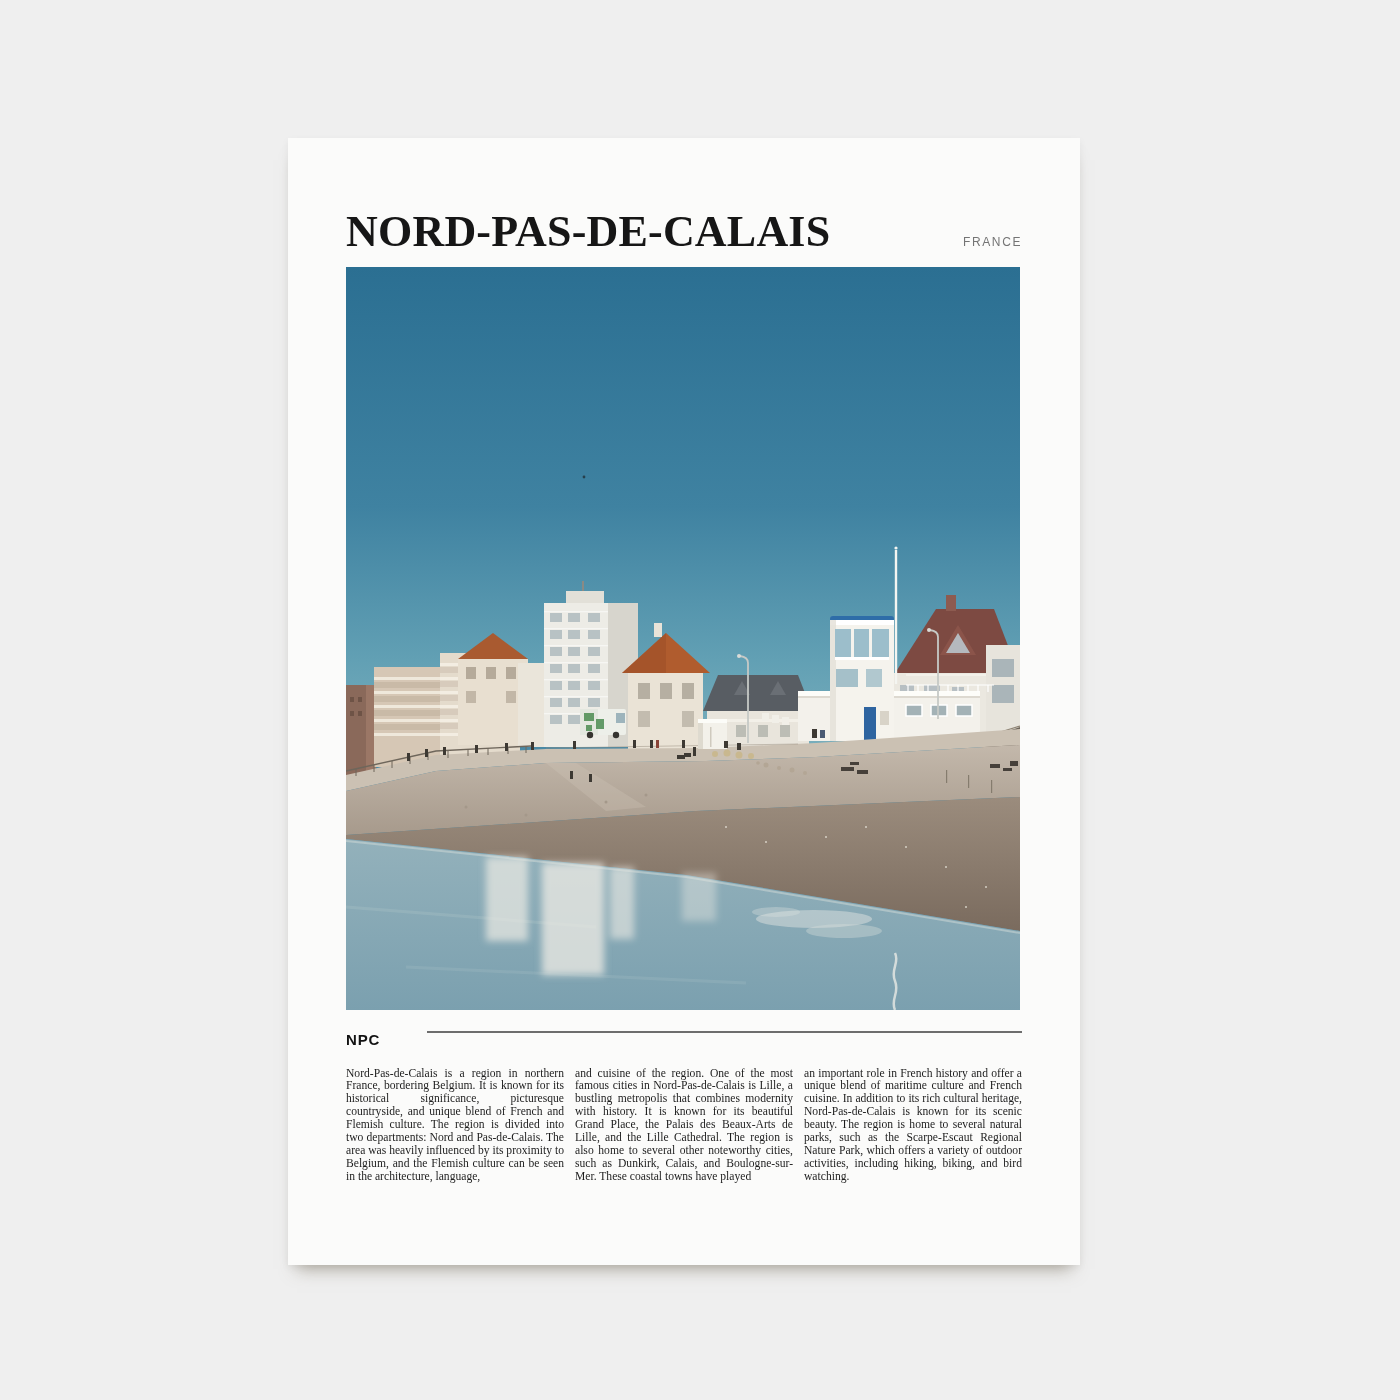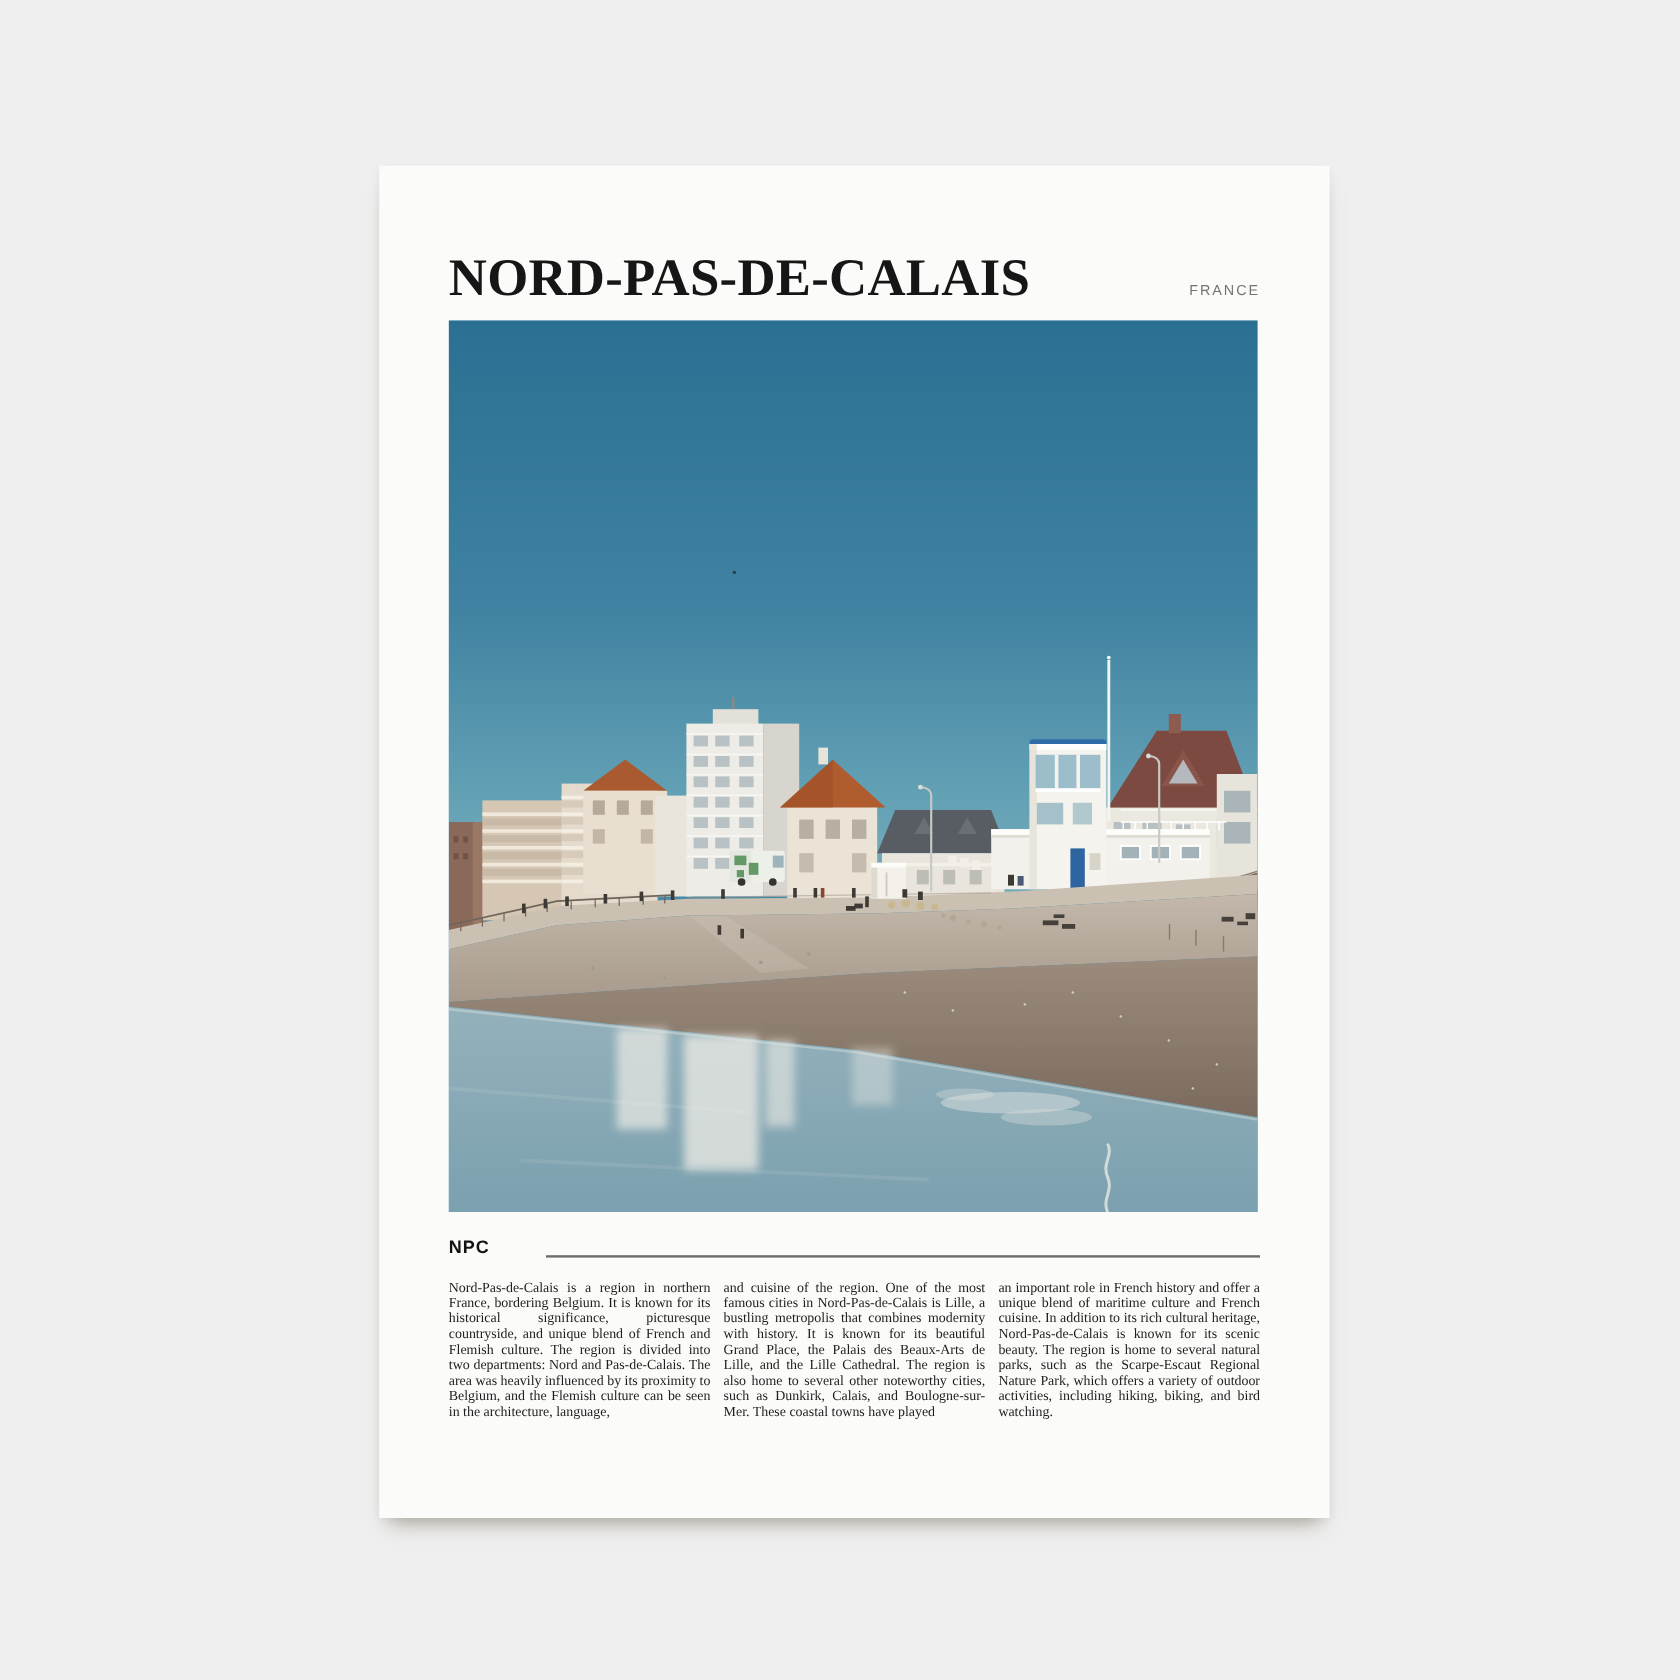--- a/index.html
+++ b/index.html
@@ -1,34 +1,34 @@
 <!DOCTYPE html>
 <html lang="en"><head>
 <meta charset="utf-8">
 <style>
   html,body{margin:0;padding:0;width:1400px;height:1400px;overflow:hidden;}
   body{background:#efefef;font-family:"Liberation Sans",sans-serif;}
   .page{position:relative;width:1400px;height:1400px;background:#efefef;}
   .poster{
-    position:absolute;left:316px;top:138px;width:792px;height:1127px;
+    position:absolute;left:288px;top:138px;width:792px;height:1127px;
     background:#fbfbfa;box-sizing:border-box;padding:0 58px;
     box-shadow:0 13px 16px -9px rgba(110,100,80,.50), 0 3px 8px rgba(0,0,0,.05);
   }
   .header{display:flex;align-items:baseline;justify-content:space-between;margin-top:70px;}
   .title{
     font-family:"Liberation Serif",serif;font-weight:bold;font-size:44px;
     line-height:1.08;letter-spacing:.2px;color:#161616;margin:0;white-space:nowrap;
   }
   .country{
     font-family:"Liberation Sans",sans-serif;font-size:12px;color:#747474;
     letter-spacing:1.6px;white-space:nowrap;
   }
   .photo{width:674px;height:743px;margin-top:11px;overflow:hidden;background:#4a89a5;}
   .photo svg{display:block;width:100%;height:100%;}
-  .tag-row{display:flex;align-items:flex-end;margin-top:21px;gap:36px;}
+  .tag-row{display:flex;align-items:flex-start;margin-top:21px;gap:36px;}
   .tag{font-weight:bold;font-size:15px;letter-spacing:.8px;color:#121212;}
   .rule{flex:1;height:2px;background:#6d6d6d;margin-left:11px;}
   .columns{display:flex;gap:11px;margin-top:20px;}
   .columns p{
     flex:1;margin:0;font-family:"Liberation Serif",serif;font-size:11.6px;
     line-height:12.9px;color:#1d1d1d;text-align:justify;
   }
 </style>
 </head>
 <body>

